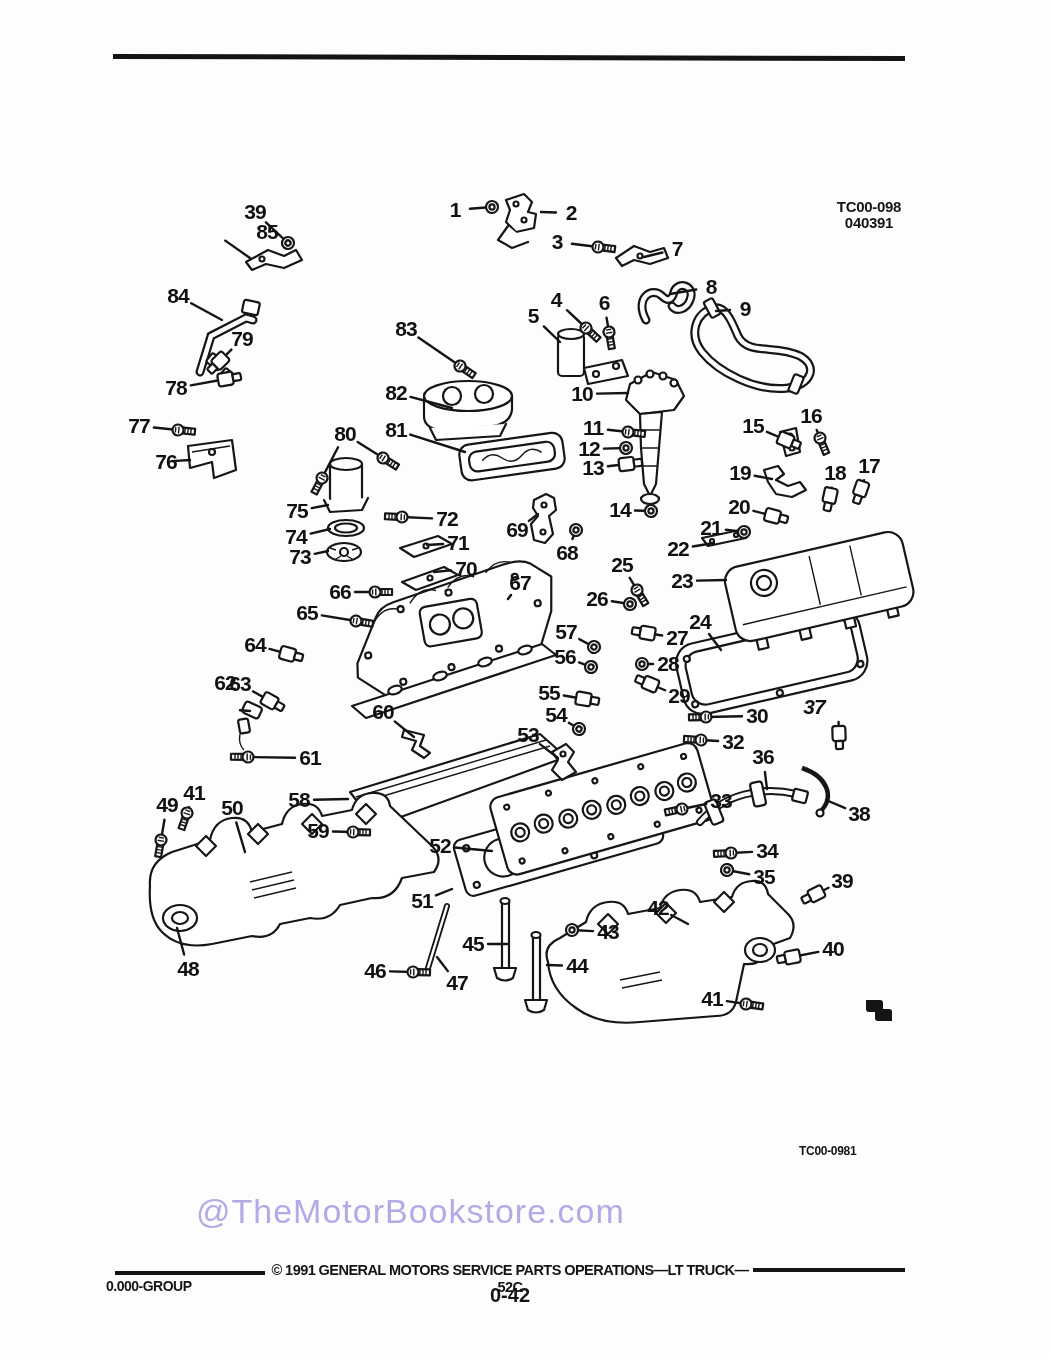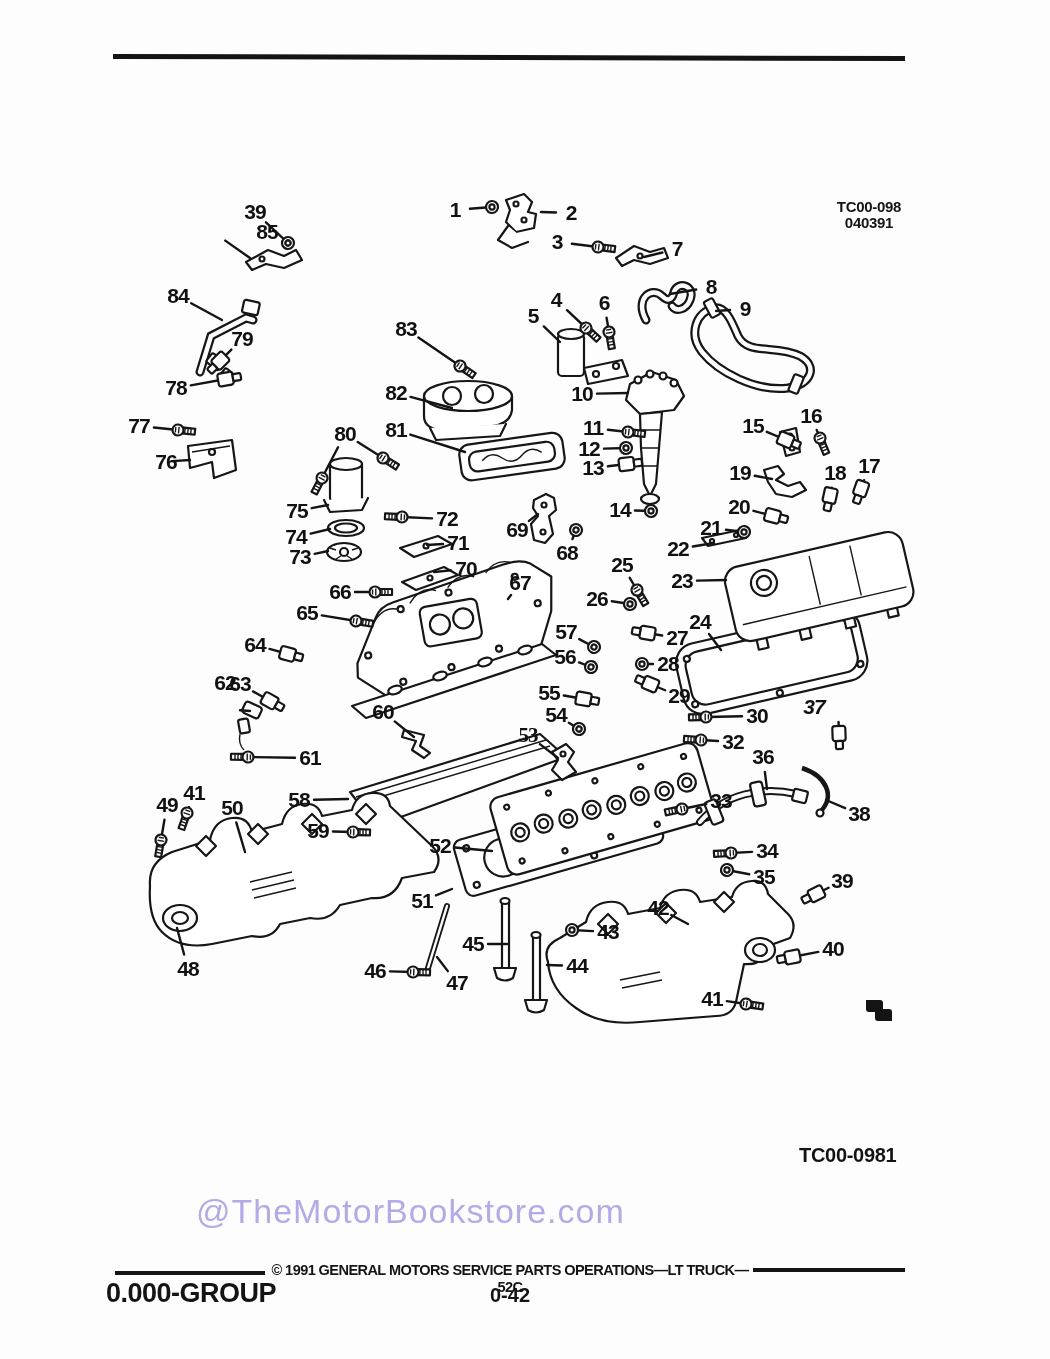--- a/index.html
+++ b/index.html
@@ -9,21 +9,21 @@
     font-family:"Liberation Sans",sans-serif;
   }
   .page{position:relative;width:1050px;height:1359px;background:#fdfdfd;}
   .top-rule{position:absolute;left:113px;top:55px;width:792px;height:5px;background:#141414;transform:rotate(.15deg);}
   .code-top{
     position:absolute;left:826px;top:199px;width:86px;text-align:center;
     font-weight:700;font-size:15px;line-height:16px;color:#141414;letter-spacing:-.3px;
   }
   .code-bottom{
     position:absolute;left:799px;top:1144px;
-    font-weight:700;font-size:20px;color:#141414;letter-spacing:-.3px;
+    font-weight:700;font-size:12px;color:#141414;letter-spacing:-.3px;
   }
   #diagram-svg{position:absolute;left:0;top:0;width:1050px;height:1359px;pointer-events:none;}
   #diagram-svg .part{fill:#ffffff;stroke:#161616;stroke-width:2.2;stroke-linejoin:round;stroke-linecap:round;}
   #diagram-svg .thin{fill:none;stroke:#161616;stroke-width:1.4;}
   #diagram-svg .tube{fill:none;stroke:#161616;stroke-width:9;stroke-linecap:round;}
   #diagram-svg .tubecore{fill:none;stroke:#fdfdfd;stroke-width:4.5;stroke-linecap:round;}
   #diagram-svg .solid{fill:#141414;stroke:none;}
   #callout-lines line{stroke:#141414;stroke-width:2.4;stroke-linecap:round;}
   #callout-labels{position:absolute;left:0;top:0;width:1050px;height:1359px;pointer-events:none;}
   .callout{
@@ -41,21 +41,21 @@
   .footer-copy{
     position:absolute;left:262px;top:1261px;width:496px;text-align:center;
     font-weight:700;font-size:15px;color:#141414;letter-spacing:-.6px;transform:scaleX(.97);
   }
   .footer-page{
     position:absolute;left:262px;top:1284px;width:496px;text-align:center;
     font-weight:700;font-size:20px;color:#141414;
   }
   .footer-group{
     position:absolute;left:106px;top:1278px;
-    font-weight:700;font-size:27px;color:#141414;letter-spacing:-.5px;
+    font-weight:700;font-size:14px;color:#141414;letter-spacing:-.5px;
   }
 </style>
 </head>
 <body>
 
 <div class="page">
 
   <div class="top-rule"></div>
 
   <div class="code-top">
@@ -547,21 +547,21 @@
       <div class="callout" style="left: 608px; top: 932px;">43</div>
       <div class="callout" style="left: 577px; top: 966px;">44</div>
       <div class="callout" style="left: 473px; top: 944px;">45</div>
       <div class="callout" style="left: 375px; top: 971px;">46</div>
       <div class="callout" style="left: 457px; top: 983px;">47</div>
       <div class="callout" style="left: 188px; top: 969px;">48</div>
       <div class="callout" style="left: 167px; top: 805px;">49</div>
       <div class="callout" style="left: 232px; top: 808px;">50</div>
       <div class="callout" style="left: 422px; top: 901px;">51</div>
       <div class="callout" style="left: 440px; top: 846px;">52</div>
-      <div class="callout" style="left: 528px; top: 735px; font-family: Liberation Serif, serif;">53</div>
+      <div class="callout" style="left: 528px; top: 735px;">53</div>
       <div class="callout" style="left: 556px; top: 715px;">54</div>
       <div class="callout" style="left: 549px; top: 693px;">55</div>
       <div class="callout" style="left: 565px; top: 657px;">56</div>
       <div class="callout" style="left: 566px; top: 632px;">57</div>
       <div class="callout" style="left: 299px; top: 800px;">58</div>
       <div class="callout" style="left: 318px; top: 831px;">59</div>
       <div class="callout" style="left: 383px; top: 712px;">60</div>
       <div class="callout" style="left: 310px; top: 758px;">61</div>
       <div class="callout" style="left: 225px; top: 683px;">62</div>
       <div class="callout" style="left: 240px; top: 684px;">63</div>

